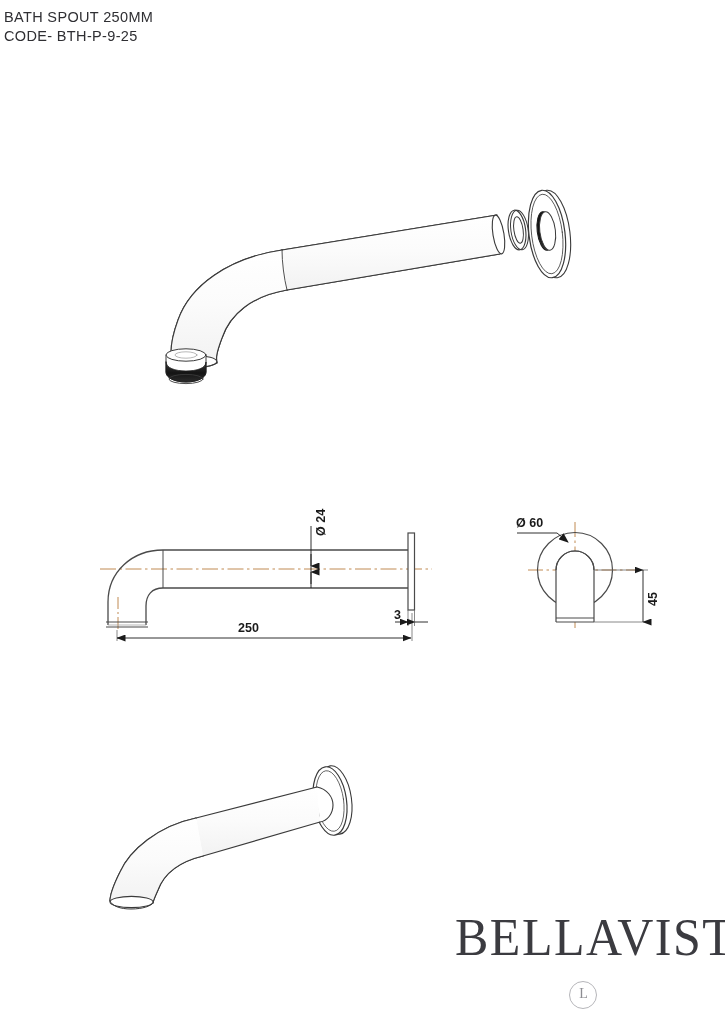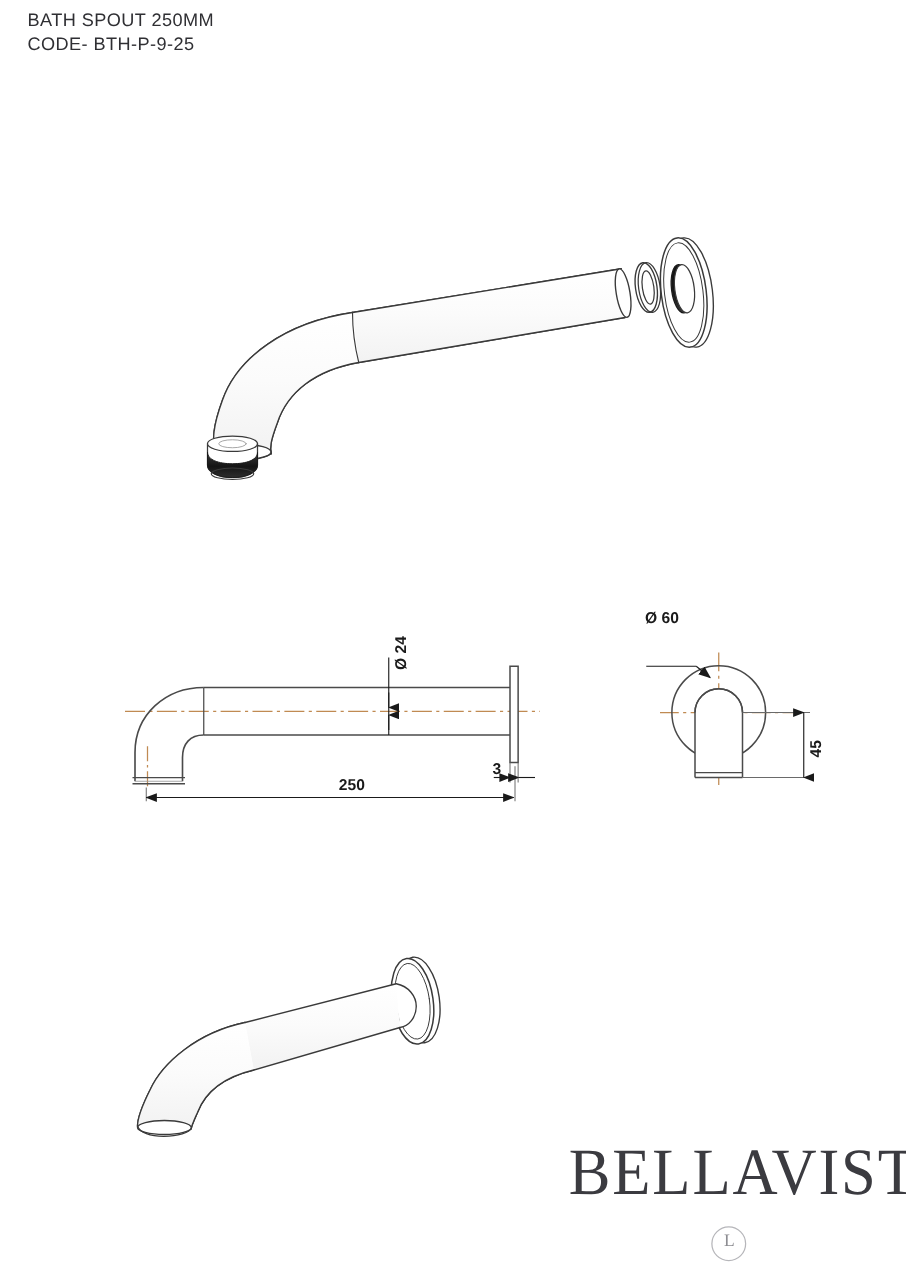--- a/index.html
+++ b/index.html
@@ -18,21 +18,21 @@
   }
   #sheet {
     position: absolute;
     left: 0; top: 0;
     width: 725px;
     height: 1024px;
     background: #ffffff;
   }
   .titleblock {
     position: absolute;
-    left: 22px;
+    left: 4px;
     top: 8px;
     line-height: 1.32;
   }
   .titleblock .tline {
     font-family: "Liberation Sans", sans-serif;
     font-size: 14.5px;
     letter-spacing: 0.35px;
     color: #2f2f33;
     white-space: nowrap;
   }
@@ -284,25 +284,25 @@
         <path d="M203 856 C178 862 164 874 158 890 C154 899 153 901 153 903" stroke-width="1.1"></path>
 
         <ellipse cx="131.5" cy="902" rx="21.5" ry="5.6" fill="#ffffff" stroke="#3a3a3a" stroke-width="1.1"></ellipse>
         <path d="M110 901 C112 906 120 909 131 909 C143 909 151 906 153 903" stroke-width="1.0" fill="none"></path>
       </g>
     </g>
   </svg>
 
   <div class="dimtxt rot90" style="left:314px; top:536px;">Ø 24</div>
 
-  <div class="dimtxt" style="left:271px; top:621px;">250</div>
+  <div class="dimtxt" style="left:238px; top:621px;">250</div>
 
   <div class="dimtxt" style="left:394px; top:608px;">3</div>
 
-  <div class="dimtxt" style="left:516px; top:487px;">Ø 60</div>
+  <div class="dimtxt" style="left:516px; top:516px;">Ø 60</div>
 
   <div class="dimtxt rot90" style="left:646px; top:606px;">45</div>
 
   <div class="logo-wrap">
     <div class="logo-word">BELLAVISTA</div>
     <div class="logo-mark">L</div>
   </div>
 
 </div>
 

